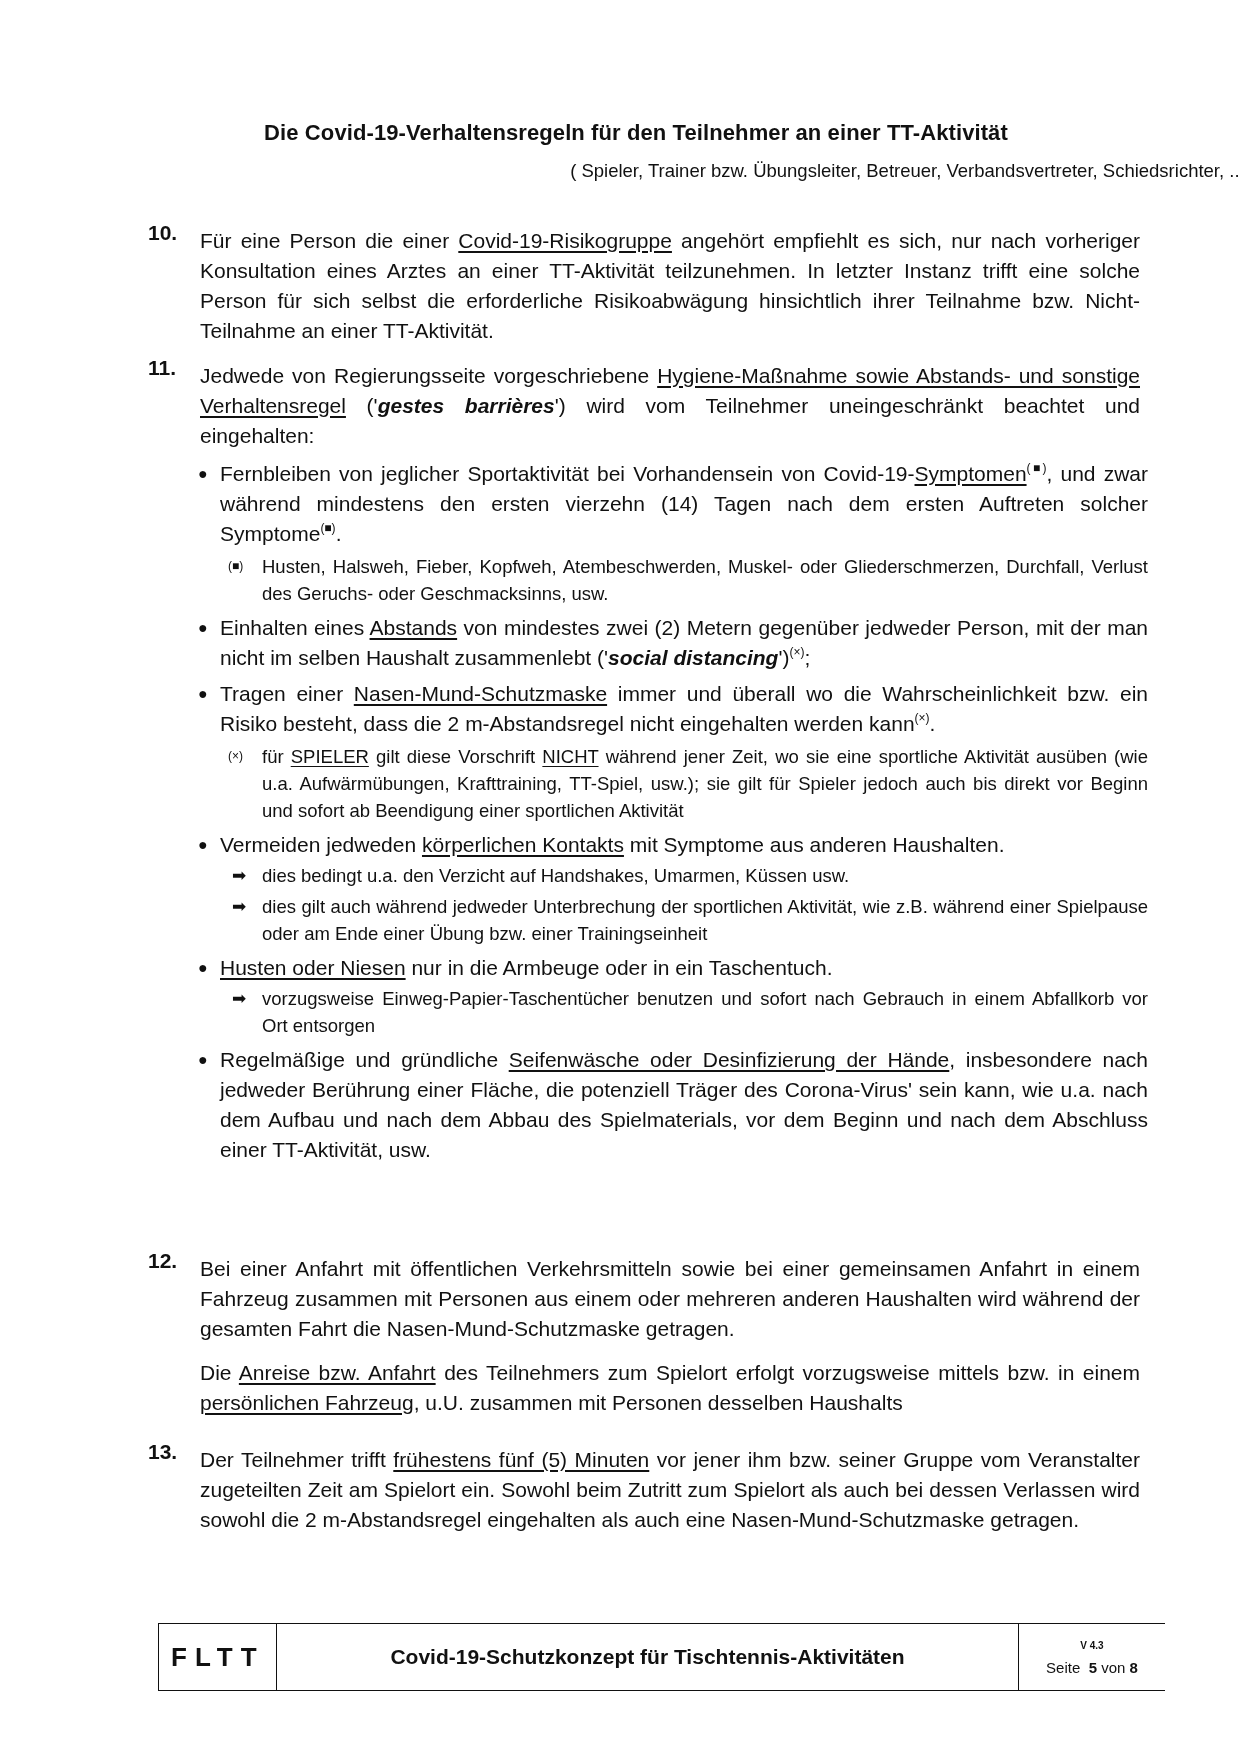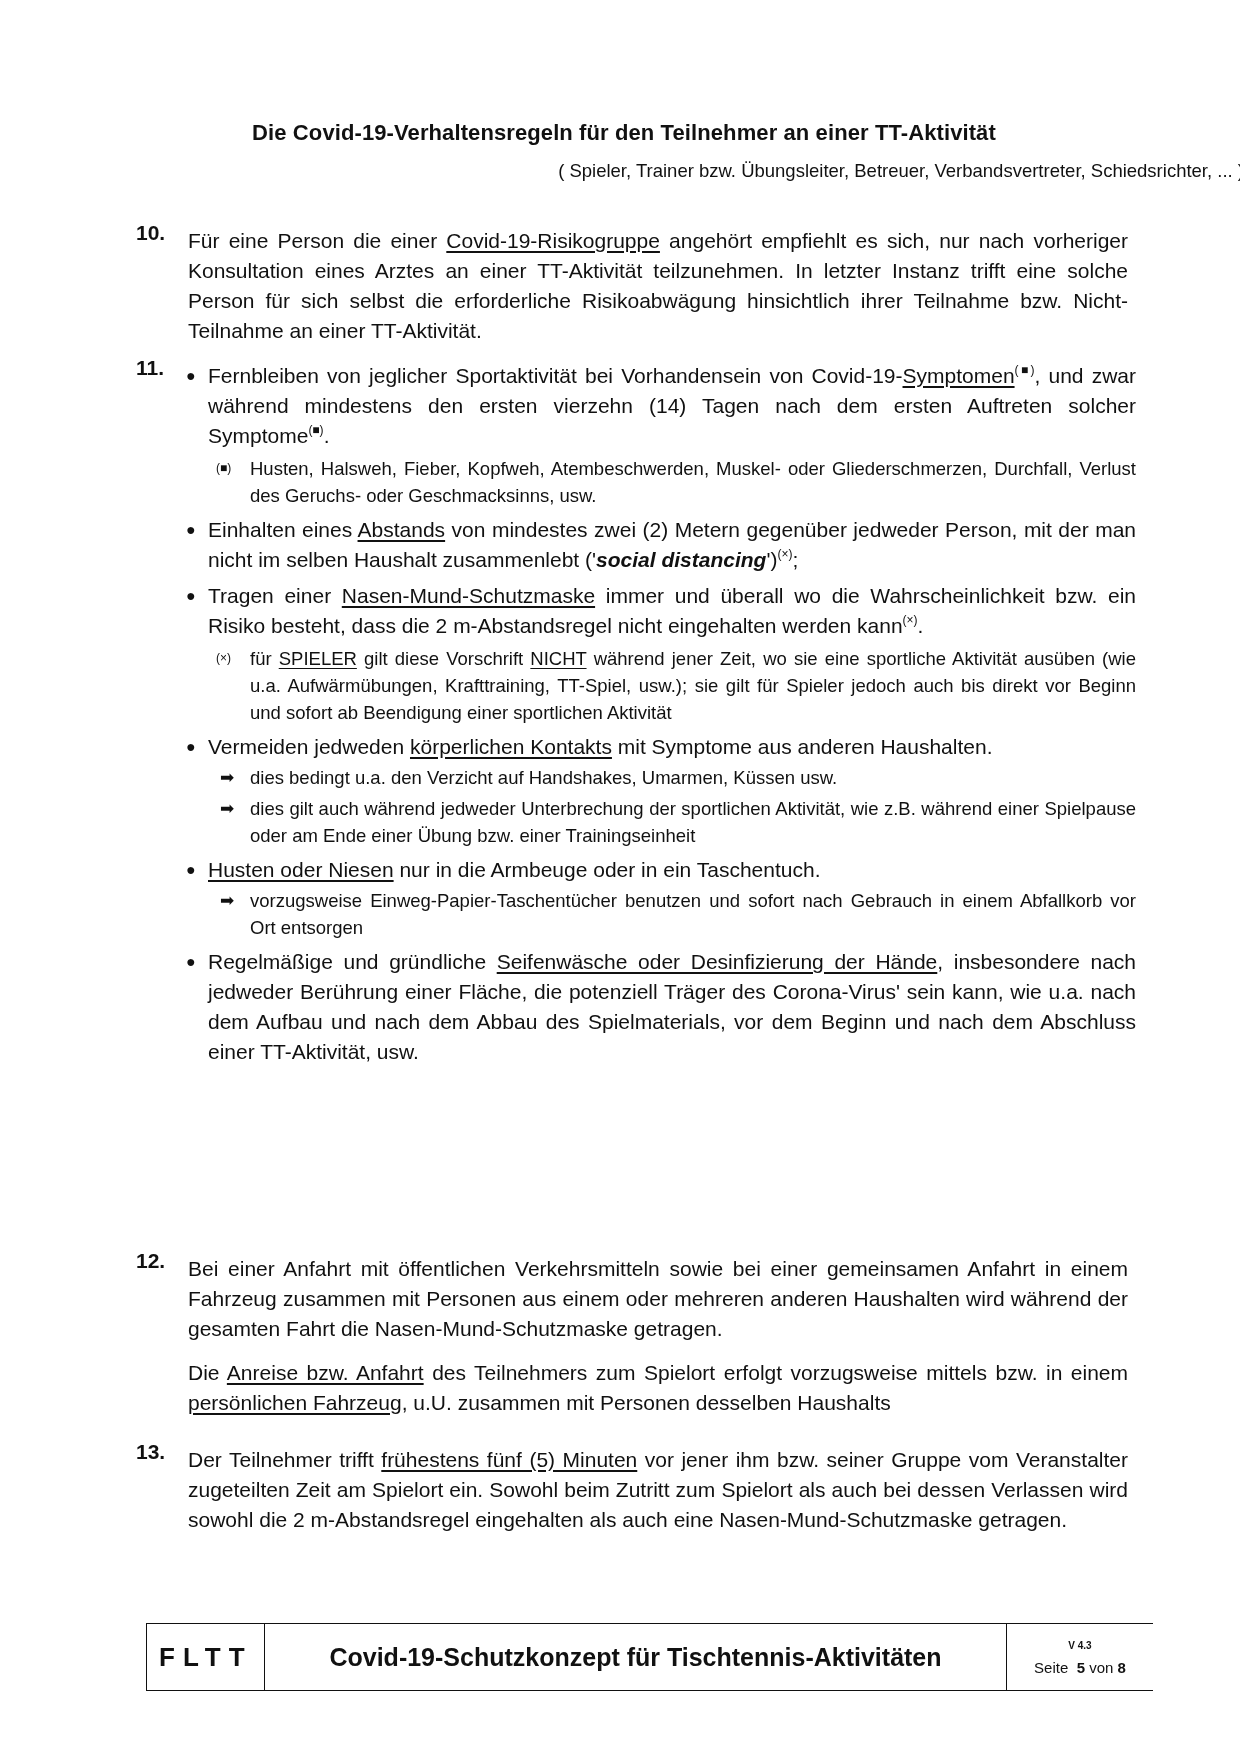--- a/index.html
+++ b/index.html
@@ -1,18 +1,18 @@
 <!DOCTYPE html>
 <html><head>
 <meta charset="utf-8">
 <style>
   html, body { margin: 0; padding: 0; background: #ffffff; }
   body { width: 1240px; height: 1754px; position: relative; overflow: hidden;
          font-family: "Liberation Sans", sans-serif; color: #111; }
-  .page { position: absolute; left: 4px; top: 0; width: 1124px; height: 1754px; }
+  .page { position: absolute; left: 16px; top: 0; width: 1124px; height: 1754px; }
 
   .title { position: absolute; left: 0; width: 1240px; top: 120px; text-align: center;
            font-size: 22px; font-weight: bold; letter-spacing: 0.1px; }
   .subtitle { position: absolute; left: 0; width: 1240px; top: 160px; text-align: right;
               font-size: 18.5px; }
 
   .section { position: absolute; left: 132px; width: 1000px; font-size: 21px; line-height: 30px; }
   .section .num { position: absolute; left: 0; top: 0; font-weight: bold; width: 44px; }
   .section .body { margin-left: 44px; text-align: justify; }
   .section .body p { margin: 8px; }
@@ -27,21 +27,21 @@
   .note { position: relative; font-size: 18.5px; line-height: 27px; padding-left: 42px; margin: 4px 0 6px 0; text-align: justify; }
   .note .mark { position: absolute; left: 8px; top: 0; font-size: 12px; }
   .arrow { position: relative; font-size: 18.5px; line-height: 27px; padding-left: 42px; margin: 2px 0 4px 0; text-align: justify; }
   .arrow .mark { position: absolute; left: 12px; top: 0; font-size: 17px; }
 
   .footer { position: absolute; left: 142px; top: 1623px; width: 1006px; height: 66px;
             border-top: 1.5px solid #111; border-bottom: 1.5px solid #111; border-left: 1.5px solid #111;
             display: flex; }
   .footer .cell { display: flex; align-items: center; justify-content: center; }
   .footer .c1 { width: 118px; border-right: 1.5px solid #111; font-weight: bold; font-size: 26px; letter-spacing: 8px; justify-content: flex-start; padding-left: 12px; box-sizing: border-box; text-align: center; }
-  .footer .c2 { flex: 1; border-right: 1.5px solid #111; font-weight: bold; font-size: 25px; }
+  .footer .c2 { flex: 1; border-right: 1.5px solid #111; font-weight: bold; font-size: 21px; }
   .footer .c3 { width: 146px; flex-direction: column; font-size: 15px; line-height: 22px; }
   .footer .c3 .ver { font-weight: bold; font-size: 10px; }
   .footer .c3 b { font-weight: bold; }
 </style>
 </head>
 <body>
 
 <div class="page">
 
   <div class="title">Die Covid-19-Verhaltensregeln für den Teilnehmer an einer TT-Aktivität</div>
@@ -50,20 +50,21 @@
   <div class="section" style="top:218px;">
     <span class="num">10.</span>
     <div class="body">
       <p><span>Für eine Person die einer </span><u>Covid-19-Risikogruppe</u><span> angehört empfiehlt es sich, nur nach vorheriger Konsultation eines Arztes an einer TT-Aktivität teilzunehmen. In letzter Instanz trifft eine solche Person für sich selbst die erforderliche Risikoabwägung hinsichtlich ihrer Teilnahme bzw. Nicht-Teilnahme an einer TT-Aktivität.</span></p>
     </div>
   </div>
 
   <div class="section" style="top:353px;">
     <span class="num">11.</span>
     <div class="body">
+      <p><span>Jedwede von Regierungsseite vorgeschriebene </span><u>Hygiene-Maßnahme sowie Abstands- und sonstige Verhaltensregel</u><span> ('</span><span class="em">gestes barrières</span><span>') wird vom Teilnehmer uneingeschränkt beachtet und eingehalten:</span></p>
 
       <ul class="bullets">
         <li>
           <span class="dot">●</span>
           <span>Fernbleiben von jeglicher Sportaktivität bei Vorhandensein von Covid-19-</span><u>Symptomen</u><sup class="fn">(■)</sup><span>, und zwar während mindestens den ersten vierzehn (14) Tagen nach dem ersten Auftreten solcher Symptome</span><sup class="fn">(■)</sup><span>.</span>
           <div class="note">
             <span class="mark">(■)</span>
             <span>Husten, Halsweh, Fieber, Kopfweh, Atembeschwerden, Muskel- oder Gliederschmerzen, Durchfall, Verlust des Geruchs- oder Geschmacksinns, usw.</span>
           </div>
         </li>

